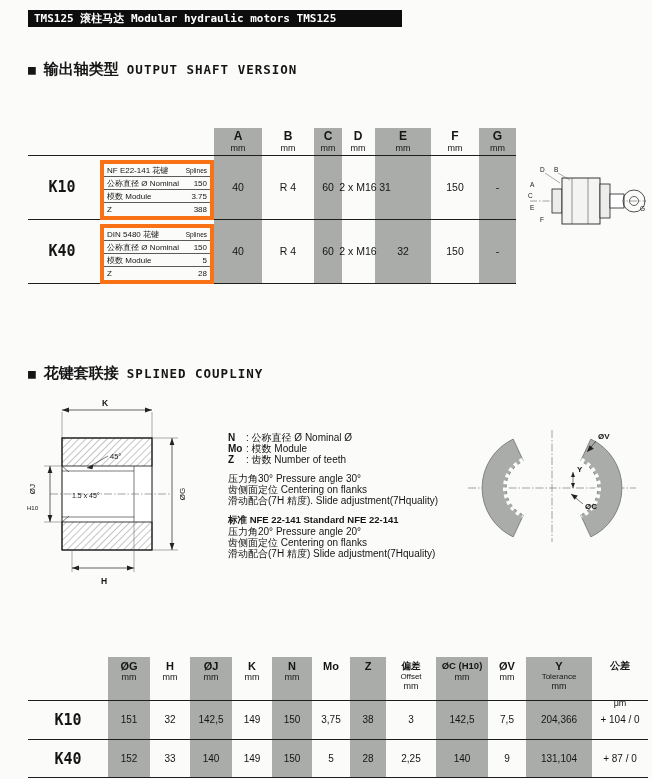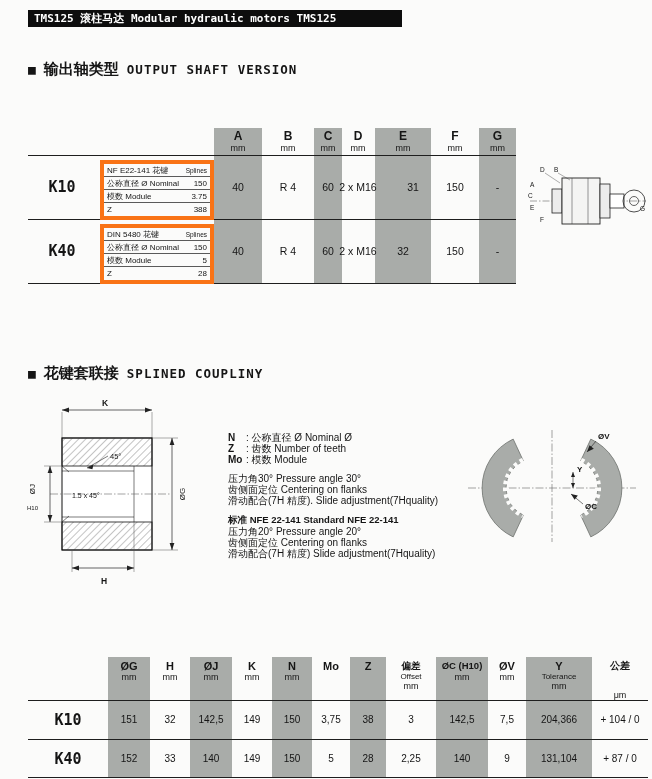--- a/index.html
+++ b/index.html
@@ -131,21 +131,21 @@
   <div class="sprow">
     <span>Z</span>
       <span>28</span>
     </div>
 </div>
 
 <div class="cell" style="left:214px;top:155px;width:48px">40</div>
 <div class="cell" style="left:262px;top:155px;width:52px">R 4</div>
 <div class="cell" style="left:314px;top:155px;width:28px">60</div>
 <div class="cell" style="left:330px;top:155px;width:56px">2 x M16</div>
-<div class="cell" style="left:385px;top:155px;width:56px">31</div>
+<div class="cell" style="left:357px;top:155px;width:56px">31</div>
 <div class="cell" style="left:431px;top:155px;width:48px">150</div>
 <div class="cell" style="left:479px;top:155px;width:37px">-</div>
 
 <div class="cell" style="left:214px;top:219px;width:48px">40</div>
 <div class="cell" style="left:262px;top:219px;width:52px">R 4</div>
 <div class="cell" style="left:314px;top:219px;width:28px">60</div>
 <div class="cell" style="left:330px;top:219px;width:56px">2 x M16</div>
 <div class="cell" style="left:375px;top:219px;width:56px">32</div>
 <div class="cell" style="left:431px;top:219px;width:48px">150</div>
 <div class="cell" style="left:479px;top:219px;width:37px">-</div>
@@ -226,23 +226,23 @@
   <line x1="48" y1="174" x2="110" y2="174" stroke="#222" stroke-width="0.7"></line>
   <path d="M48,174 l7,-2.4 v4.8 Z" fill="#222"></path>
   <path d="M110,174 l-7,-2.4 v4.8 Z" fill="#222"></path>
   <text x="80" y="190" font-size="8.5" font-weight="bold" text-anchor="middle">H</text>
 </svg>
 
 <div class="abs" style="left:228px;top:432px">
   <div class="legend-line">
     <b class="lk">N</b><span>: 公称直径 Ø Nominal Ø</span></div>
   <div class="legend-line">
+    <b class="lk">Mo</b><span>: 模数 Module</span></div>
+  <div class="legend-line">
     <b class="lk">Z</b><span>: 齿数 Number of teeth</span></div>
-  <div class="legend-line">
-    <b class="lk">Mo</b><span>: 模数 Module</span></div>
   <div class="gap8"></div>
   <div class="legend-line">压力角30°  Pressure angle 30°</div>
   <div class="legend-line">齿侧面定位  Centering on flanks</div>
   <div class="legend-line">滑动配合(7H 精度). Slide adjustment(7Hquality)</div>
   <div class="gap8"></div>
   <div class="std-title">标准 NFE 22-141 Standard NFE 22-141</div>
   <div class="legend-line">压力角20°  Pressure angle 20°</div>
   <div class="legend-line">齿侧面定位  Centering on flanks</div>
   <div class="legend-line">滑动配合(7H 精度) Slide adjustment(7Hquality)</div>
 </div>
@@ -315,21 +315,21 @@
   <div class="l">ØV</div>
     <div class="u">mm</div>
   </div>
 <div class="b-h" style="left:526px;width:66px">
   <div class="l">Y</div>
   <div class="s">Tolerance</div>
   <div class="u">mm</div>
   </div>
 <div class="b-h" style="left:592px;width:56px">
   <div class="l" style="font-size:10px">公差</div>
-  <div class="u" style="margin-top:18px">μm</div>
+  <div class="u" style="margin-top:26px">μm</div>
   </div>
 
 <div class="hline" style="left:28px;top:700px;width:620px"></div>
 <div class="hline" style="left:28px;top:739px;width:620px"></div>
 <div class="hline" style="left:28px;top:777px;width:620px"></div>
 
 <div class="kname" style="left:28px;top:700px;width:80px;height:39px">K10</div>
 <div class="kname" style="left:28px;top:739px;width:80px;height:39px">K40</div>
 
 <div class="bcell" style="left:108px;top:700px;width:42px">151</div>

